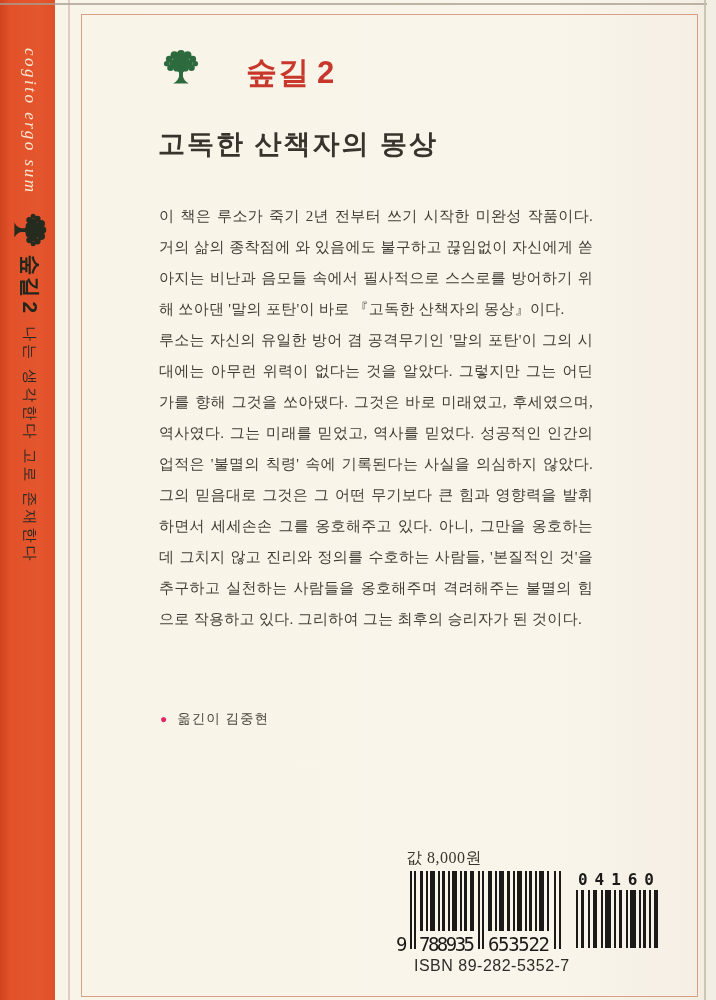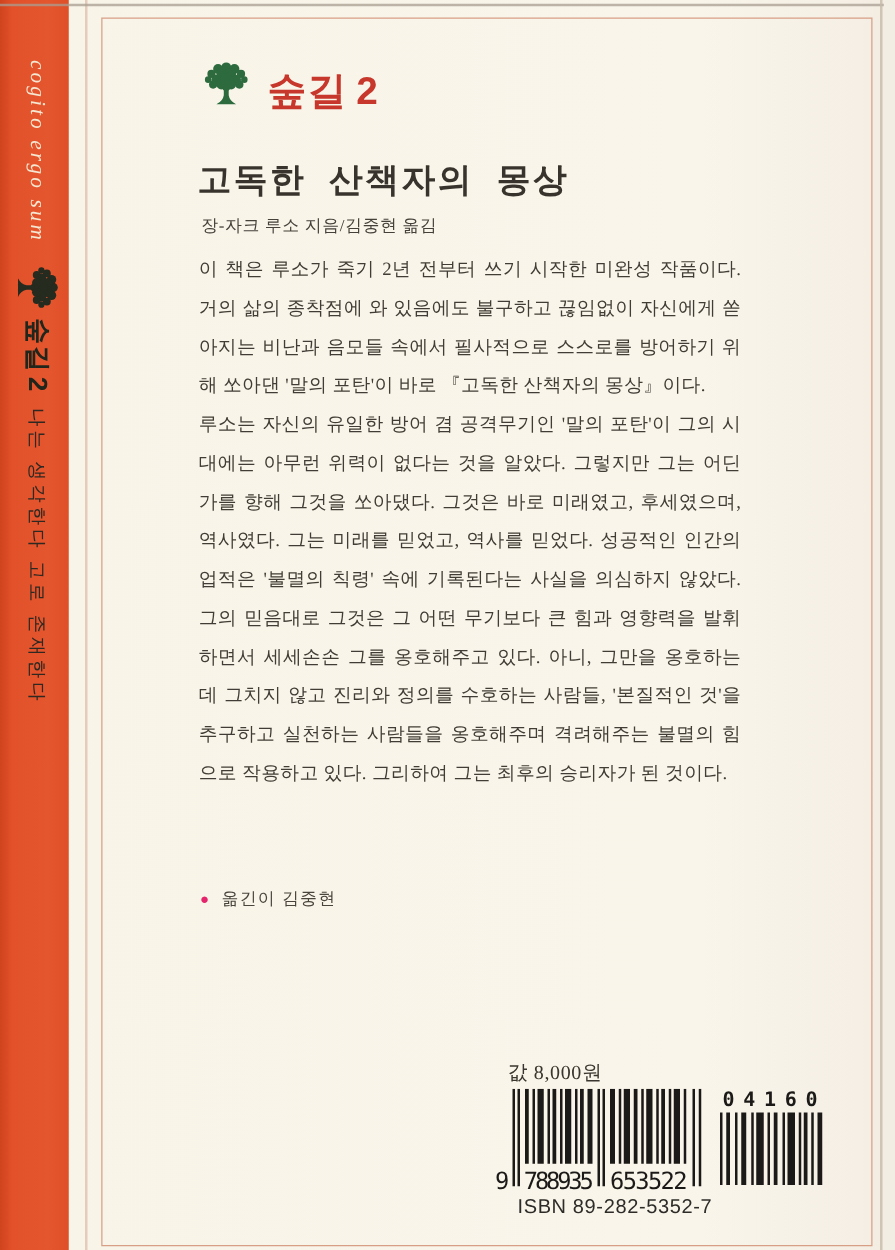--- a/index.html
+++ b/index.html
@@ -41,32 +41,32 @@
   .spine-logo{
     font-family:"Liberation Sans","DejaVu Sans",sans-serif;
     font-weight:800;font-size:21px;letter-spacing:1px;color:#20261c;margin-right:12px;
   }
   .spine-logo .num{margin-left:3px;}
   .spine-korean{
     font-family:"Liberation Sans","DejaVu Sans",sans-serif;
     font-size:15px;letter-spacing:3px;color:#2d2822;
   }
   
-  .publisher-logo{position:absolute;left:160px;top:42px;display:flex;align-items:flex-end;}
+  .publisher-logo{position:absolute;left:160px;top:42px;display:flex;align-items:flex-end;gap:32px;}
   .logo-tree{width:42px;height:50px;color:#2d6b3f;}
   .logo-text{
     font-family:"Liberation Sans","DejaVu Sans",sans-serif;
     font-weight:800;font-size:31px;line-height:1;color:#c7372b;
     letter-spacing:1px;margin-left:12px;padding-bottom:4px;
   }
   .logo-text .num{margin-left:7px;}
   
   .title{
     position:absolute;left:158px;top:126px;margin:0;
-    font-family:Liberation Mono, monospace;font-weight:600;
+    font-family:Liberation Sans, sans-serif;font-weight:600;
     font-size:27px;letter-spacing:2px;color:#38332c;text-align:right;
   }
   .byline{
     position:absolute;left:161px;top:172px;
     font-size:13.5px;letter-spacing:.5px;color:#45403a;
   }
   
   .desc{
     position:absolute;left:159px;top:201px;width:434px;
     font-size:15px;line-height:31px;text-align:justify;
@@ -150,21 +150,20 @@
   <div class="edge-right"></div>
 
   <div class="publisher-logo">
     <svg class="logo-tree" viewBox="0 0 64 64">
       <use href="#treeShape" fill="currentColor"></use>
     </svg>
     <div class="logo-text"><span>숲길</span><span class="num">2</span></div>
   </div>
 
   <h1 class="title">고독한 산책자의 몽상</h1>
-  <div class="byline">장-자크 루소 지음/김중현 옮김</div>
 
   <div class="desc">
     <p>이 책은 루소가 죽기 2년 전부터 쓰기 시작한 미완성 작품이다. 거의 삶의 종착점에 와 있음에도 불구하고 끊임없이 자신에게 쏟아지는 비난과 음모들 속에서 필사적으로 스스로를 방어하기 위해 쏘아댄 '말의 포탄'이 바로 『고독한 산책자의 몽상』이다.</p>
     <p>루소는 자신의 유일한 방어 겸 공격무기인 '말의 포탄'이 그의 시대에는 아무런 위력이 없다는 것을 알았다. 그렇지만 그는 어딘가를 향해 그것을 쏘아댔다. 그것은 바로 미래였고, 후세였으며, 역사였다. 그는 미래를 믿었고, 역사를 믿었다. 성공적인 인간의 업적은 '불멸의 칙령' 속에 기록된다는 사실을 의심하지 않았다. 그의 믿음대로 그것은 그 어떤 무기보다 큰 힘과 영향력을 발휘하면서 세세손손 그를 옹호해주고 있다. 아니, 그만을 옹호하는 데 그치지 않고 진리와 정의를 수호하는 사람들, '본질적인 것'을 추구하고 실천하는 사람들을 옹호해주며 격려해주는 불멸의 힘으로 작용하고 있다. 그리하여 그는 최후의 승리자가 된 것이다.</p>
   </div>
 
   <div class="translator">
     <span class="bullet">●</span>
     <span>옮긴이 김중현</span>
   </div>

